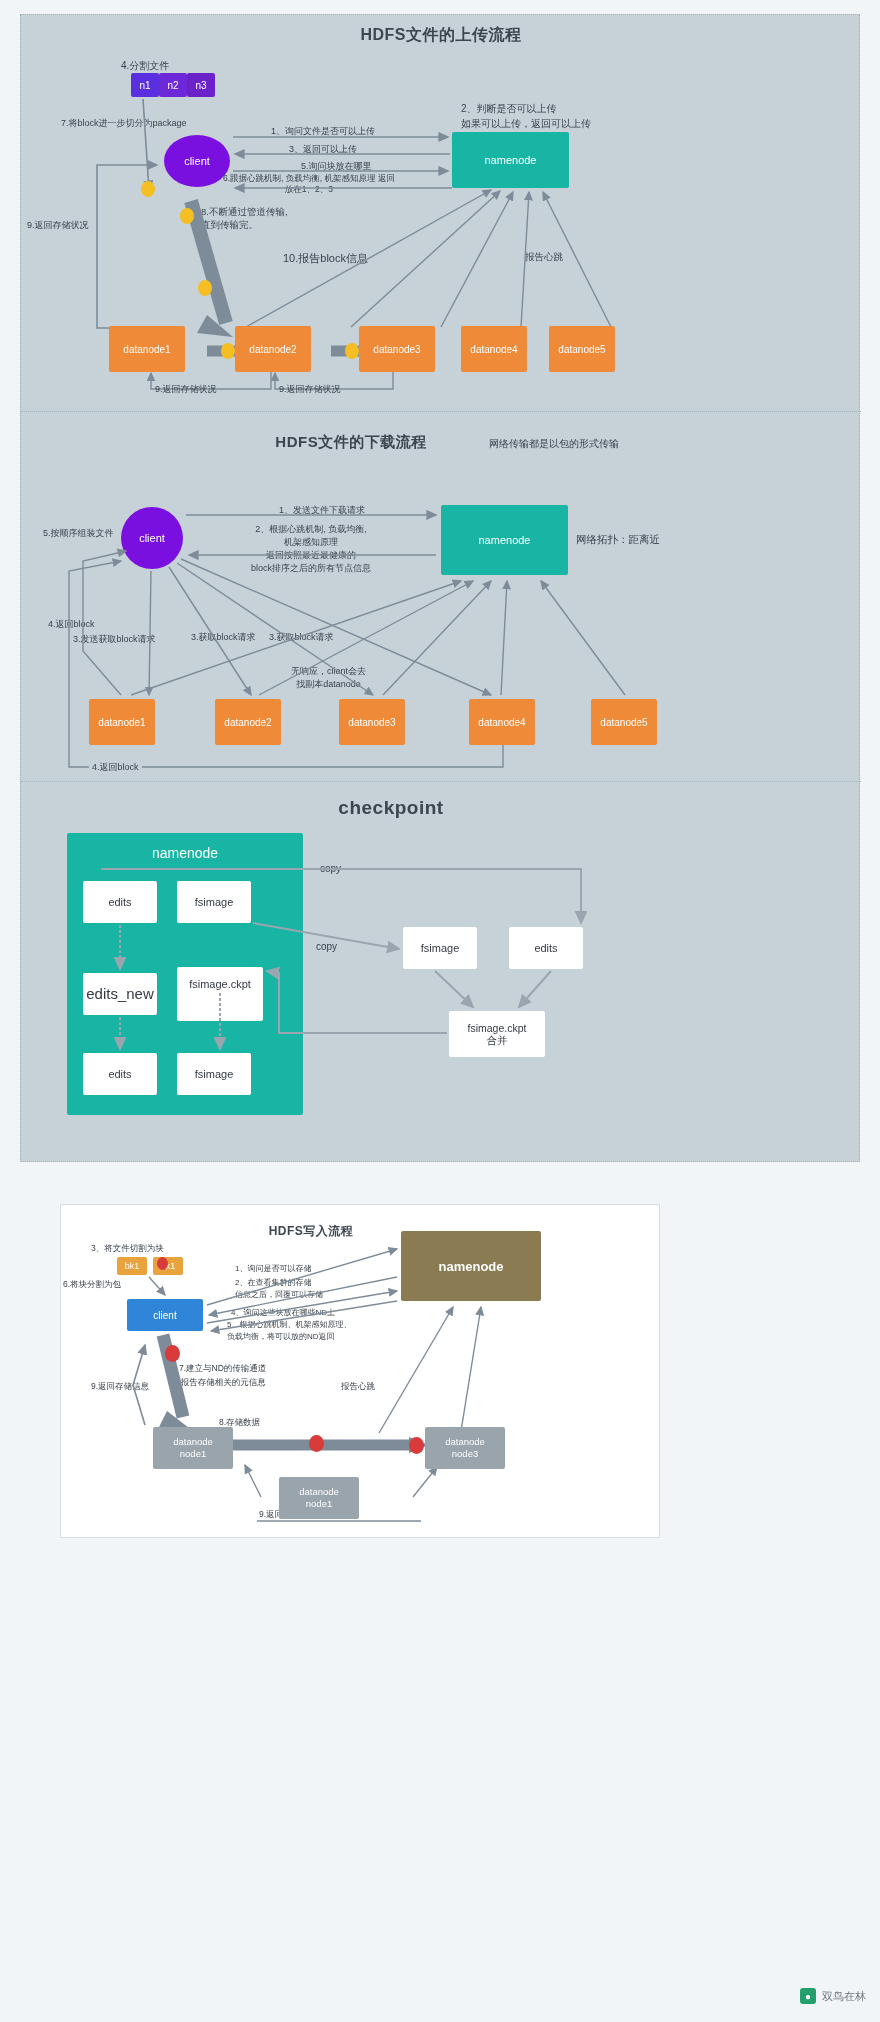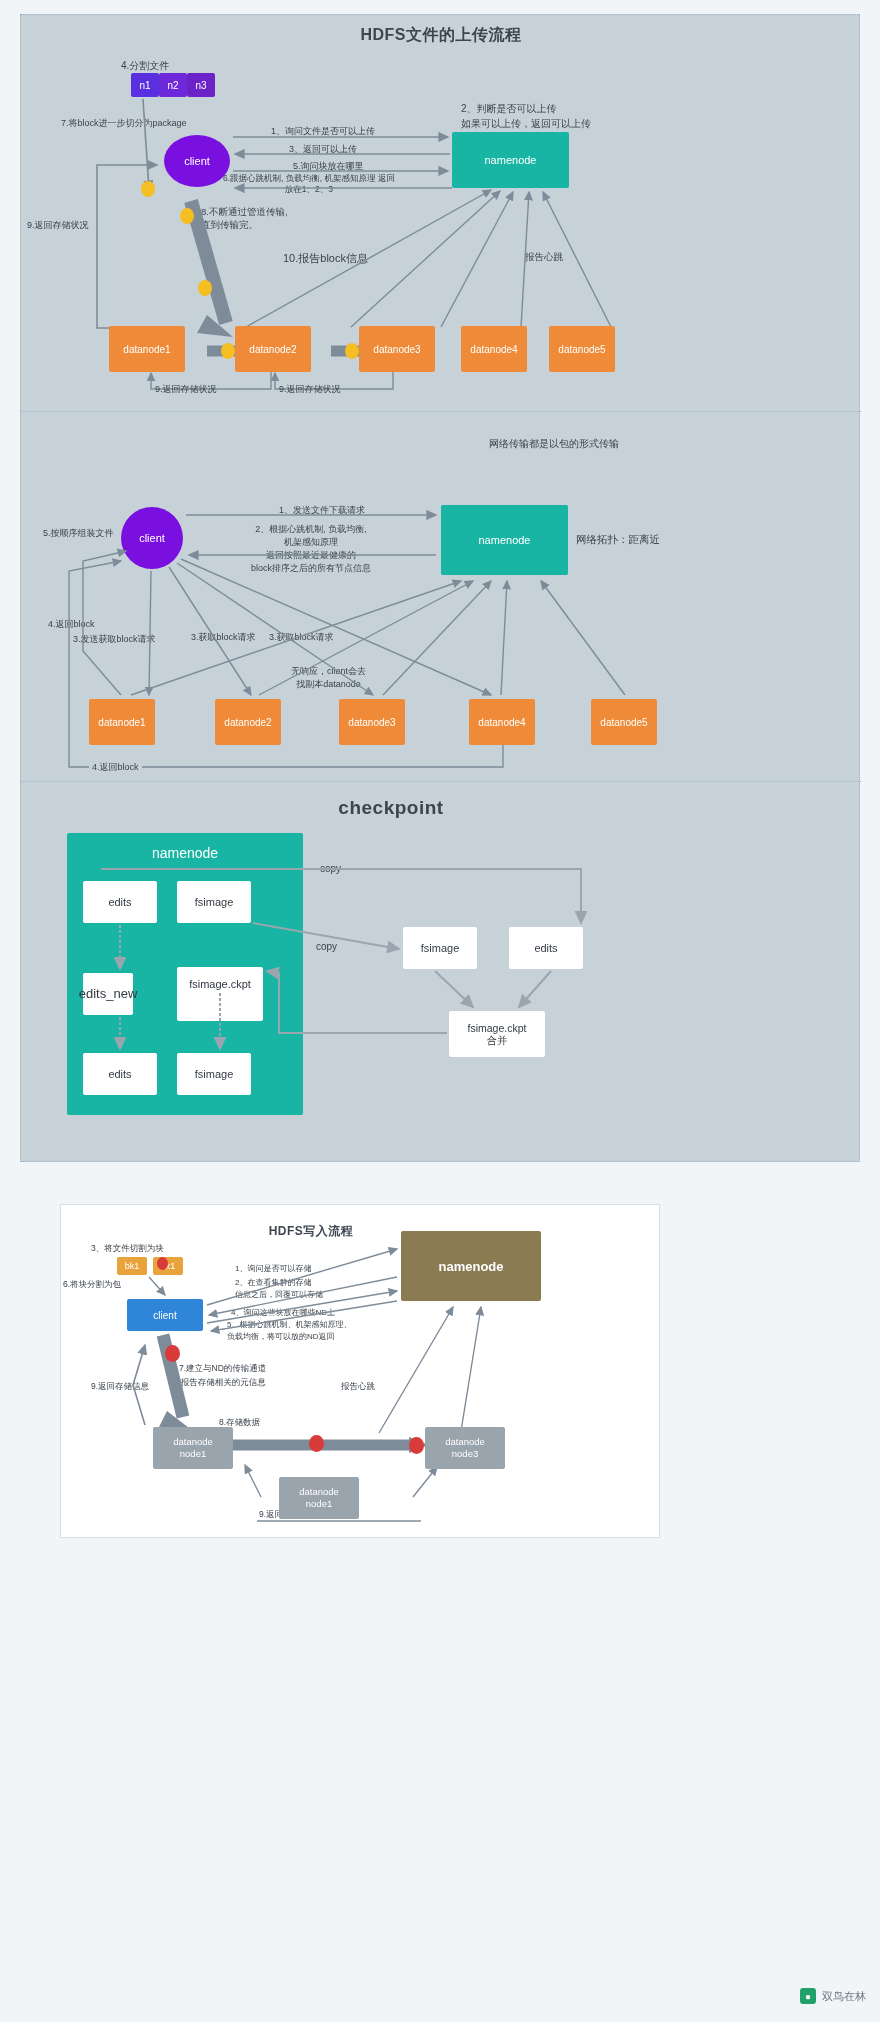--- a/index.html
+++ b/index.html
@@ -94,21 +94,21 @@
 
     <div class="note" style="left:440px; top:86px; font-size:10px; line-height:1.5;">2、判断是否可以上传
 如果可以上传，返回可以上传</div>
 
     <div class="ellipse" style="left:143px; top:120px; width:66px; height:52px;">client</div>
 
     <div class="box nn" style="left:431px; top:117px; width:117px; height:56px; font-size:11px;">namenode</div>
 
     <div class="note" style="left:250px; top:110px; font-size:9px;">1、询问文件是否可以上传</div>
     <div class="note" style="left:268px; top:128px; font-size:9px;">3、返回可以上传</div>
-    <div class="note" style="left:272px; top:145px; font-size:9px;">5.询问块放在哪里</div>
+    <div class="note" style="left:280px; top:145px; font-size:9px;">5.询问块放在哪里</div>
     <div class="note" style="left:202px; top:158px; font-size:8.5px; line-height:1.35; text-align:center;">6.跟据心跳机制, 负载均衡, 机架感知原理 返回
 放在1、2、3</div>
 
     <svg class="layer" width="840" height="396">
       <defs>
         <marker id="ah" markerWidth="7" markerHeight="7" refX="6" refY="3.2" orient="auto">
           <path d="M0,0 L7,3.2 L0,6.4 z" fill="#7e8c99"></path>
         </marker>
       </defs>
 
@@ -152,20 +152,21 @@
     <div class="box dn" style="left:528px; top:311px; width:66px; height:46px; font-size:10px;">datanode5</div>
 
     <div class="note" style="left:134px; top:368px; font-size:9px;">9.返回存储状况</div>
     <div class="note" style="left:258px; top:368px; font-size:9px;">9.返回存储状况</div>
   </div>
 
   <div class="panel-divider" style="top:396px;"></div>
 
   <div class="panel" style="top:396px; height:370px;">
 
+    <div class="ptitle" style="left:120px; top:22px; width:420px; font-size:15px;">HDFS文件的下载流程</div>
     <div class="note" style="left:468px; top:26px; font-size:10px;">网络传输都是以包的形式传输</div>
 
     <div class="ellipse" style="left:100px; top:96px; width:62px; height:62px;">client</div>
 
     <div class="box nn" style="left:420px; top:94px; width:127px; height:70px; font-size:11px;">namenode</div>
 
     <div class="note" style="left:555px; top:122px; font-size:10.5px;">网络拓扑：距离近</div>
 
     <div class="note" style="left:258px; top:93px; font-size:9px;">1、发送文件下载请求</div>
     <div class="note" style="left:205px; top:112px; font-size:9px; line-height:1.45; text-align:center;margin-left:25px;">2、根据心跳机制, 负载均衡,
@@ -217,21 +218,21 @@
 
     <div class="ptitle" style="left:140px; top:16px; width:460px; font-size:19px;">checkpoint</div>
 
     <div class="box nn" style="left:46px; top:52px; width:236px; height:282px; display:block;">
       <div style="text-align:center; padding-top:12px; font-size:14px;">namenode</div>
     </div>
 
 
     <div class="white-box" style="left:62px; top:100px; width:74px; height:42px; font-size:11px;">edits</div>
     <div class="white-box" style="left:156px; top:100px; width:74px; height:42px; font-size:11px;">fsimage</div>
-    <div class="white-box" style="left:62px; top:192px; width:50px; height:42px; font-size:13px;">edits_new</div>
+    <div class="white-box" style="left:62px; top:192px; width:74px; height:42px; font-size:15px;">edits_new</div>
     <div class="white-box" style="left:156px; top:186px; width:86px; height:54px; font-size:11px; align-items:flex-start; padding-top:11px;">fsimage.ckpt</div>
     <div class="white-box" style="left:62px; top:272px; width:74px; height:42px; font-size:11px;">edits</div>
     <div class="white-box" style="left:156px; top:272px; width:74px; height:42px; font-size:11px;">fsimage</div>
 
     <div class="white-box" style="left:382px; top:146px; width:74px; height:42px; font-size:11px;">fsimage</div>
     <div class="white-box" style="left:488px; top:146px; width:74px; height:42px; font-size:11px;">edits</div>
     <div class="white-box" style="left:428px; top:230px; width:96px; height:46px; font-size:10.5px; white-space:pre-line;">fsimage.ckpt
 合并</div>
 
     <div class="note" style="left:296px; top:82px; font-size:10px; background:#c7d1d8; padding:0 3px;">copy</div>

